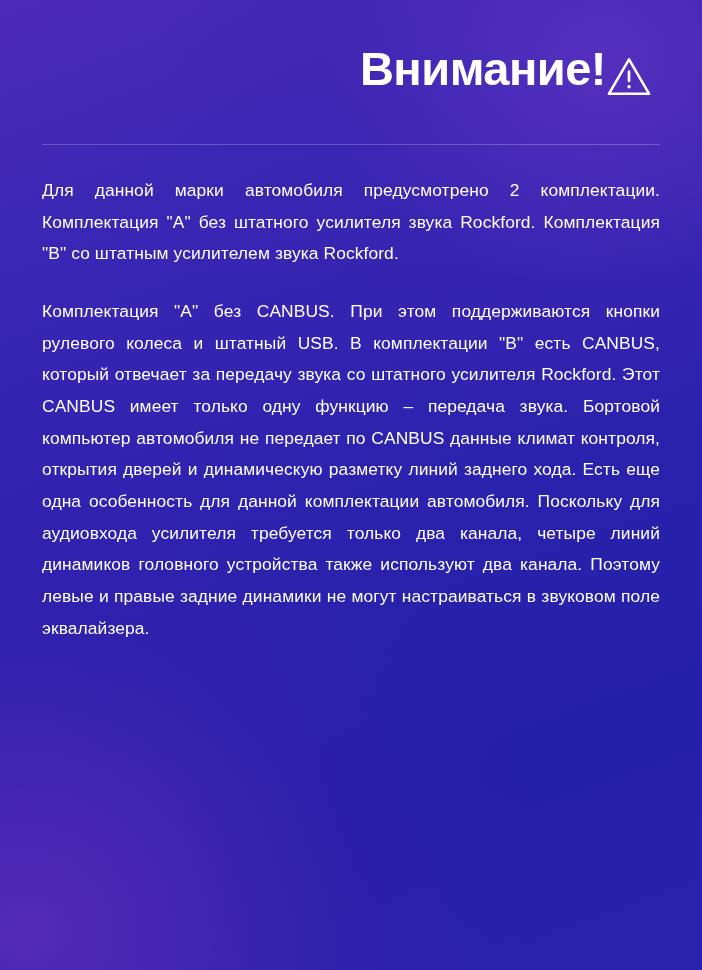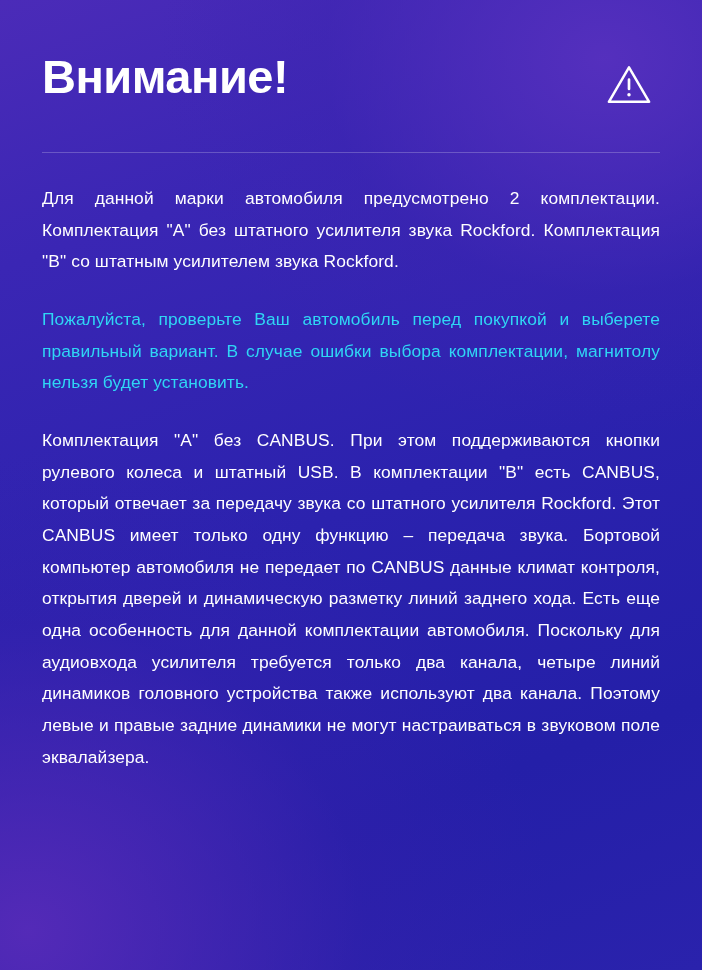--- a/index.html
+++ b/index.html
@@ -20,22 +20,21 @@
     box-sizing: border-box;
     background:
       radial-gradient(ellipse 620px 520px at 86% 6%, rgba(86, 48, 190, 0.95) 0%, rgba(61, 36, 176, 0.35) 45%, rgba(45, 30, 170, 0) 72%),
       radial-gradient(ellipse 700px 640px at 4% 96%, rgba(92, 44, 186, 0.85) 0%, rgba(58, 32, 172, 0.32) 48%, rgba(40, 28, 168, 0) 75%),
       linear-gradient(160deg, #4b2bb8 0%, #3a26b4 22%, #2b22ae 52%, #241fa8 78%, #2a22ac 100%);
     padding: 44px 42px 0 42px;
   }
   .header {
     display: flex;
     align-items: flex-start;
-    justify-content: space-between;
-    margin-top: 8px;
+    justify-content: flex-end;
   }
   .title {
     color: #ffffff;
     font-size: 47px;
     font-weight: bold;
     letter-spacing: -0.5px;
     line-height: 1.05;
     margin: 0;
   }
   .warn-icon {
@@ -83,17 +82,16 @@
         <rect x="22.6" y="17" width="2.8" height="12.5" rx="1.4" fill="#ffffff"></rect>
         <circle cx="24" cy="34.2" r="1.8" fill="#ffffff"></circle>
       </svg>
     </span>
   </div>
 
   <div class="divider"></div>
 
   <div class="body">
     <p>Для данной марки автомобиля предусмотрено 2 комплектации. Комплектация "A" без штатного усилителя звука Rockford. Комплектация "B" со штатным усилителем звука Rockford.</p>
-    <p class="highlight">Пожалуйста, проверьте Ваш автомобиль перед покупкой и выберете правильный вариант. В случае ошибки выбора комплектации, магнитолу нельзя будет установить.</p>
     <p>Комплектация "A" без CANBUS. При этом поддерживаются кнопки рулевого колеса и штатный USB. В комплектации "B" есть CANBUS, который отвечает за передачу звука со штатного усилителя Rockford. Этот CANBUS имеет только одну функцию – передача звука. Бортовой компьютер автомобиля не передает по CANBUS данные климат контроля, открытия дверей и динамическую разметку линий заднего хода. Есть еще одна особенность для данной комплектации автомобиля. Поскольку для аудиовхода усилителя требуется только два канала, четыре линий динамиков головного устройства также используют два канала. Поэтому левые и правые задние динамики не могут настраиваться в звуковом поле эквалайзера.</p>
   </div>
 
 </div>
 
 </body></html>

